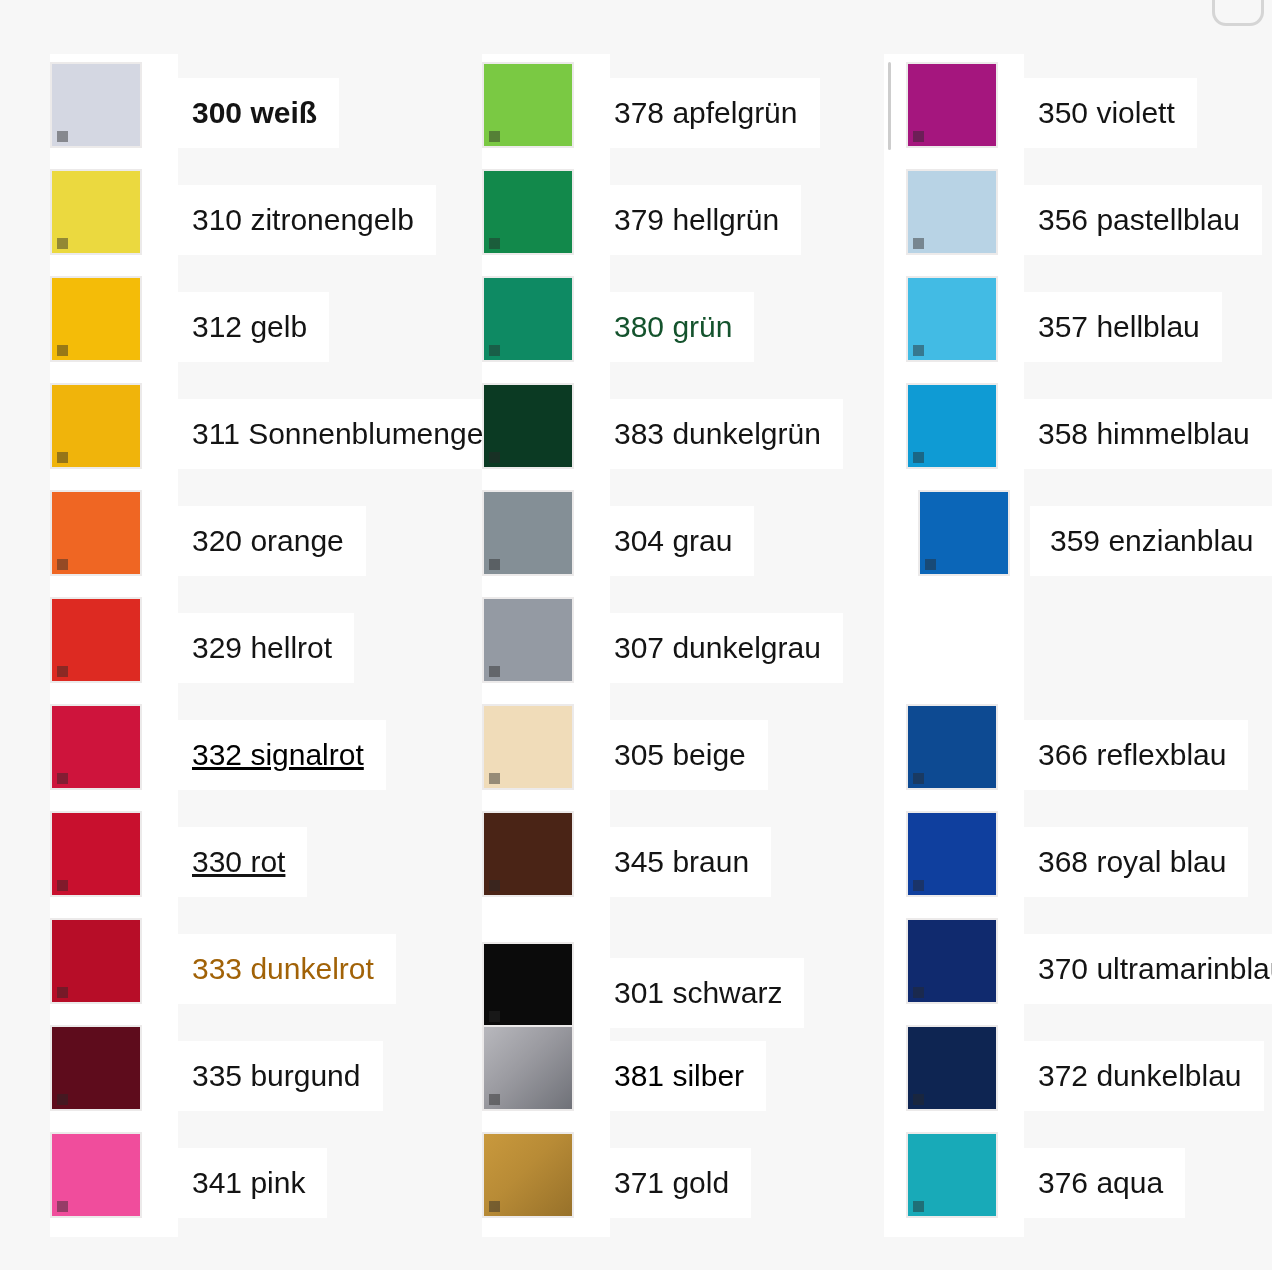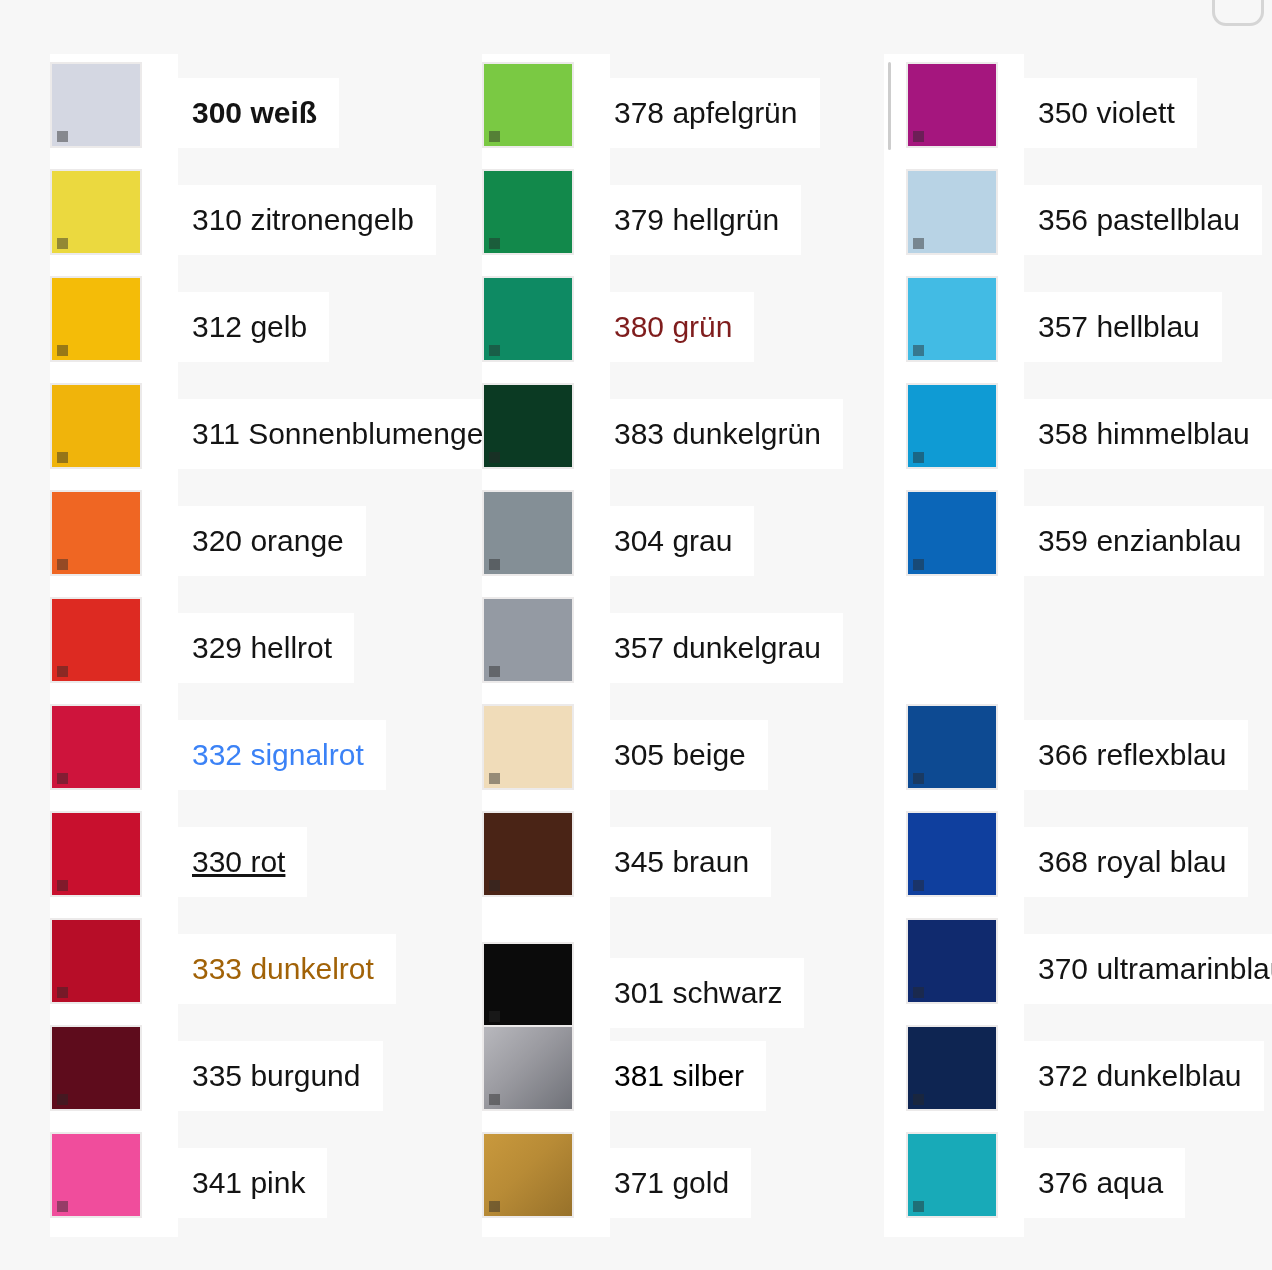--- a/index.html
+++ b/index.html
@@ -139,21 +139,21 @@
       <div class="swatch-row" style="top: 543px; left: 0px; width: 100%;">
         <div class="color-swatch" style="background: rgb(221, 42, 34);">
           <div class="swatch-marker"></div>
         </div>
         <div class="swatch-label" style="color: rgb(20, 20, 20);">329 hellrot</div>
       </div>
       <div class="swatch-row" style="top: 650px; left: 0px; width: 100%;">
         <div class="color-swatch" style="background: rgb(206, 20, 60);">
           <div class="swatch-marker"></div>
         </div>
-        <div class="swatch-label" style="color: #3b82f6;">332 signalrot</div>
+        <div class="swatch-label" style="color: #000000; text-decoration: underline;">332 signalrot</div>
       </div>
       <div class="swatch-row" style="top: 757px; left: 0px; width: 100%;">
         <div class="color-swatch" style="background: rgb(200, 16, 46);">
           <div class="swatch-marker"></div>
         </div>
         <div class="swatch-label" style="color: rgb(20, 20, 20); text-decoration: underline;">330 rot</div>
       </div>
       <div class="swatch-row" style="top: 864px; left: 0px; width: 100%;">
         <div class="color-swatch" style="background: rgb(183, 13, 40);">
           <div class="swatch-marker"></div>
@@ -183,39 +183,39 @@
       <div class="swatch-row" style="top: 115px; left: 0px; width: 100%;">
         <div class="color-swatch" style="background: rgb(18, 137, 75);">
           <div class="swatch-marker"></div>
         </div>
         <div class="swatch-label" style="color: rgb(20, 20, 20);">379 hellgrün</div>
       </div>
       <div class="swatch-row" style="top: 222px; left: 0px; width: 100%;">
         <div class="color-swatch" style="background: rgb(14, 138, 99);">
           <div class="swatch-marker"></div>
         </div>
-        <div class="swatch-label" style="color: #7f1d1d;">380 grün</div>
+        <div class="swatch-label" style="color: #14532d;">380 grün</div>
       </div>
       <div class="swatch-row" style="top: 329px; left: 0px; width: 100%;">
         <div class="color-swatch" style="background: rgb(11, 58, 35);">
           <div class="swatch-marker"></div>
         </div>
         <div class="swatch-label" style="color: rgb(20, 20, 20);">383 dunkelgrün</div>
       </div>
       <div class="swatch-row" style="top: 436px; left: 0px; width: 100%;">
         <div class="color-swatch" style="background: rgb(132, 143, 150);">
           <div class="swatch-marker"></div>
         </div>
         <div class="swatch-label" style="color: rgb(20, 20, 20);">304 grau</div>
       </div>
       <div class="swatch-row" style="top: 543px; left: 0px; width: 100%;">
         <div class="color-swatch" style="background: rgb(148, 154, 163);">
           <div class="swatch-marker"></div>
         </div>
-        <div class="swatch-label" style="color: rgb(20, 20, 20);">357 dunkelgrau</div>
+        <div class="swatch-label" style="color: rgb(20, 20, 20);">307 dunkelgrau</div>
       </div>
       <div class="swatch-row" style="top: 650px; left: 0px; width: 100%;">
         <div class="color-swatch" style="background: rgb(240, 220, 185);">
           <div class="swatch-marker"></div>
         </div>
         <div class="swatch-label" style="color: rgb(20, 20, 20);">305 beige</div>
       </div>
       <div class="swatch-row" style="top: 757px; left: 0px; width: 100%;">
         <div class="color-swatch" style="background: rgb(74, 36, 22);">
           <div class="swatch-marker"></div>
@@ -259,21 +259,21 @@
           <div class="swatch-marker"></div>
         </div>
         <div class="swatch-label" style="color: rgb(20, 20, 20);">357 hellblau</div>
       </div>
       <div class="swatch-row" style="top: 329px; left: 0px; width: 100%;">
         <div class="color-swatch" style="background: rgb(15, 155, 212);">
           <div class="swatch-marker"></div>
         </div>
         <div class="swatch-label" style="color: rgb(20, 20, 20);">358 himmelblau</div>
       </div>
-      <div class="swatch-row" style="top: 436px; left: 0px; width: 100%;">
+      <div class="swatch-row" style="top: 436px; left: 12px; width: 100%;">
         <div class="color-swatch" style="background: rgb(11, 102, 184);">
           <div class="swatch-marker"></div>
         </div>
         <div class="swatch-label" style="color: rgb(20, 20, 20);">359 enzianblau</div>
       </div>
       <div class="swatch-row" style="top: 650px; left: 0px; width: 100%;">
         <div class="color-swatch" style="background: rgb(13, 74, 146);">
           <div class="swatch-marker"></div>
         </div>
         <div class="swatch-label" style="color: rgb(20, 20, 20);">366 reflexblau</div>

